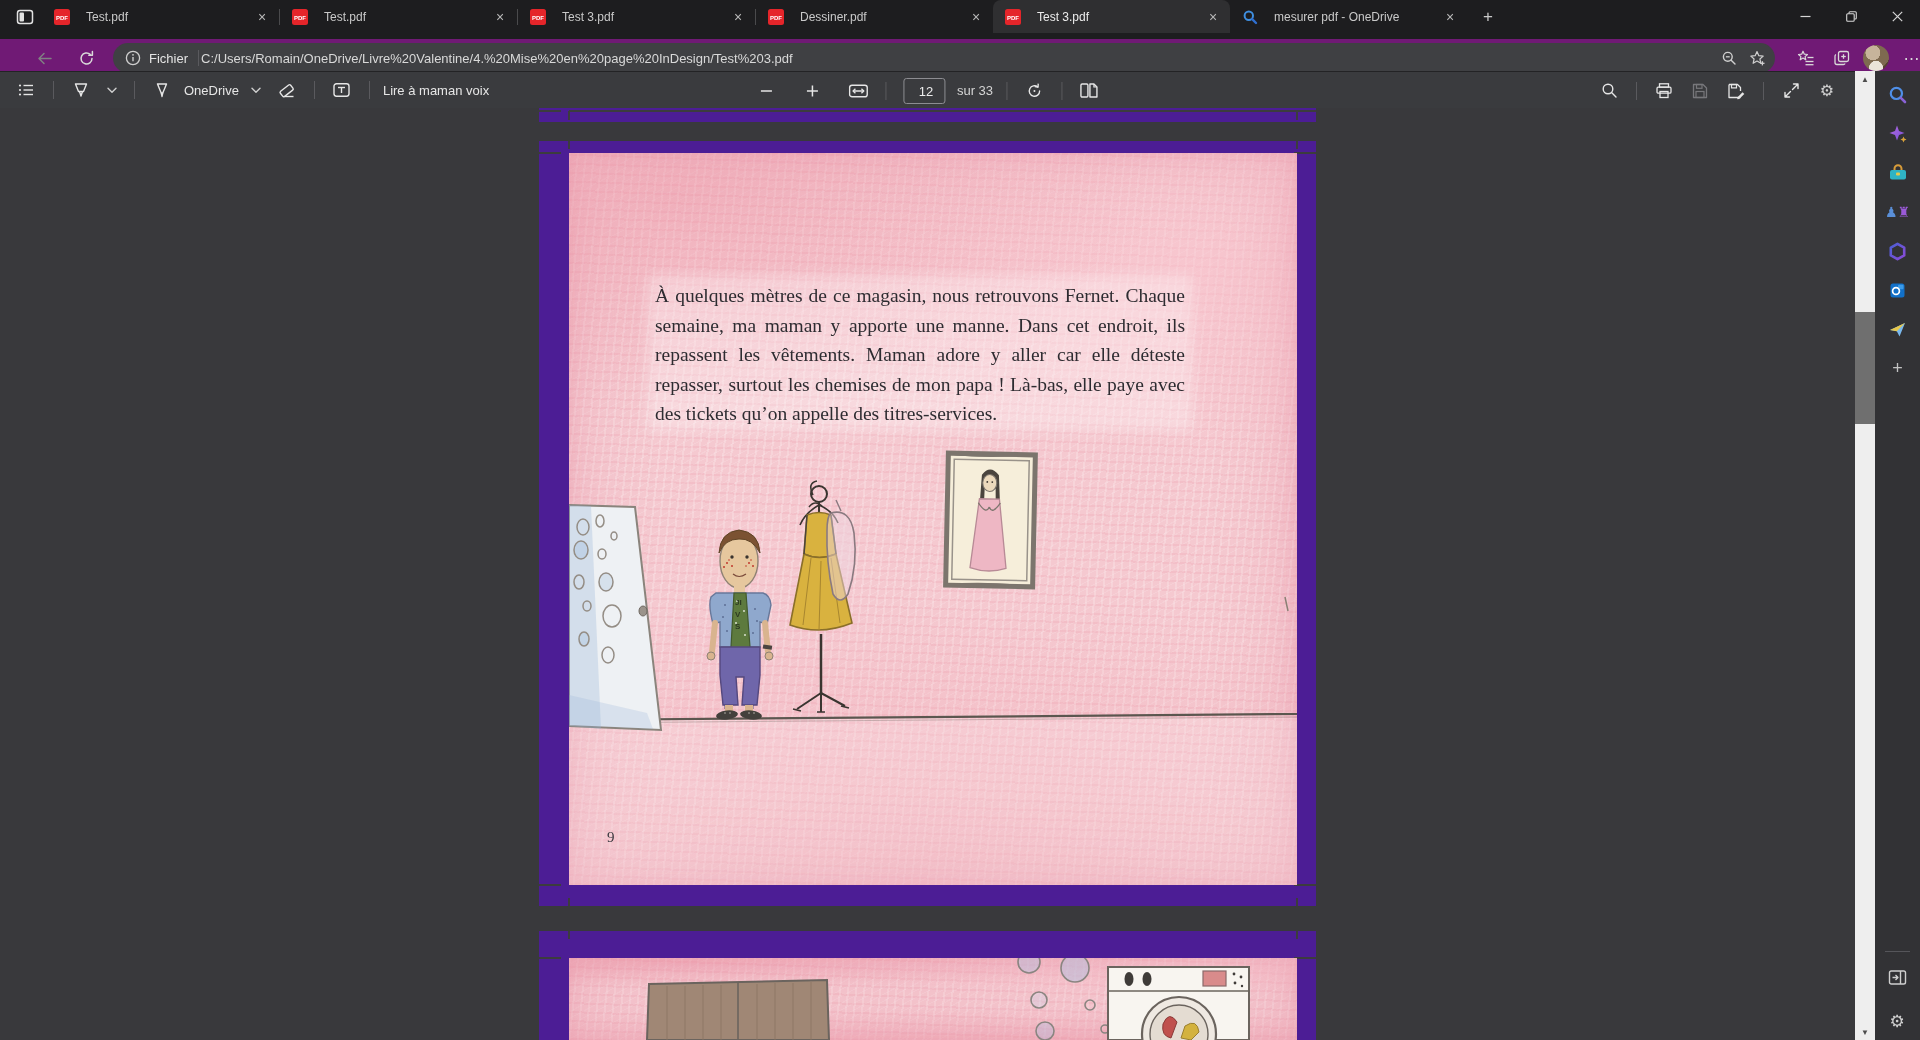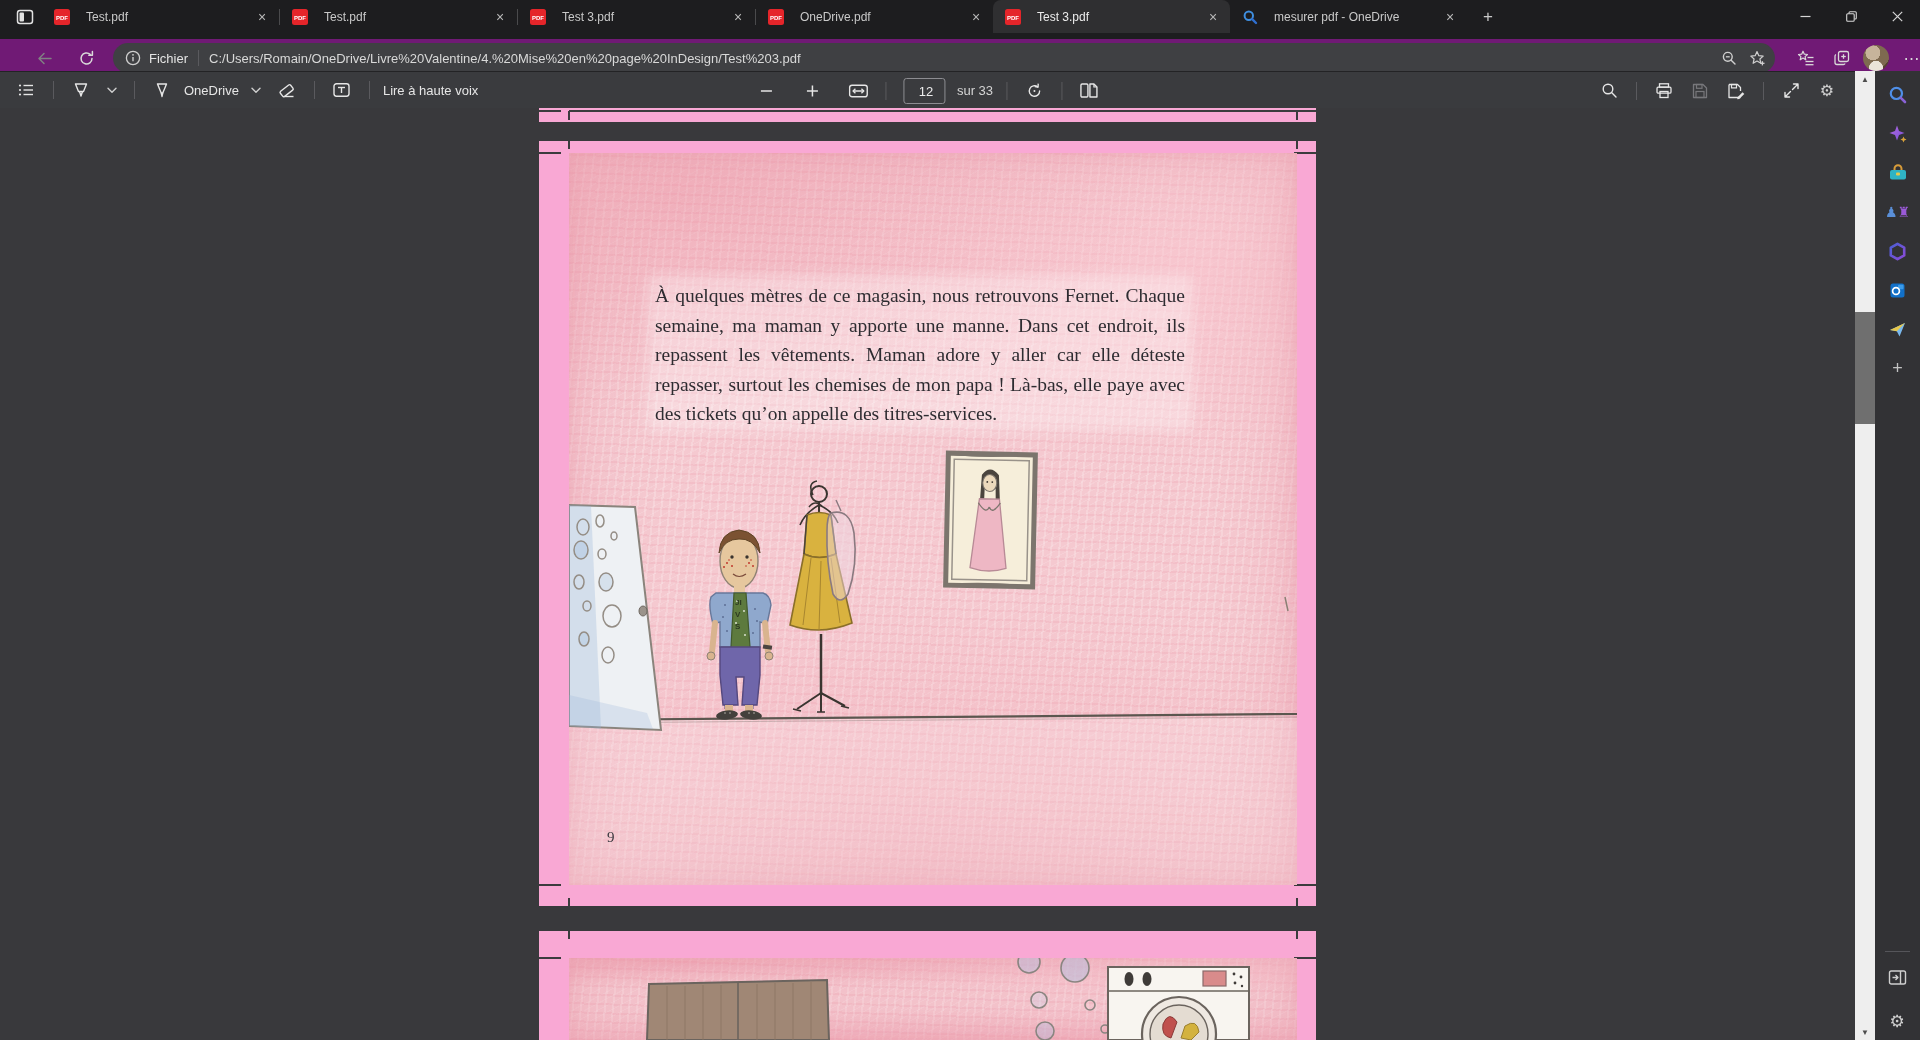--- a/index.html
+++ b/index.html
@@ -25,42 +25,42 @@
   
   .navbar{position:absolute;left:0;top:39px;width:1920px;height:38px;background:#701a75;
     display:flex;align-items:center;padding-left:19px;}
   .nav-btn{width:34px;height:30px;margin-left:8px;border-radius:5px;display:flex;align-items:center;
     justify-content:center;flex:0 0 auto;}
   .omnibox{flex:1;height:30px;margin:0 14px 0 10px;background:#3f4043;border-radius:15px;
     display:flex;align-items:center;min-width:0;}
   .omni-ic{width:28px;height:28px;display:flex;align-items:center;justify-content:center;flex:0 0 auto;}
   .file-label{color:#e3e3e3;font-size:13px;margin:0 10px 0 2px;flex:0 0 auto;}
   .omni-div{width:1px;height:16px;background:#5a5a5e;flex:0 0 auto;}
-  .url-text{color:#d9d9d9;font-size:13px;margin-left:10px;flex:1;white-space:nowrap;overflow:hidden;min-width:0;}
+  .url-text{color:#d9d9d9;font-size:13px;margin-left:2px;flex:1;white-space:nowrap;overflow:hidden;min-width:0;}
   .avatar{width:26px;height:26px;border-radius:50%;flex:0 0 auto;margin:0 4px;
     background:radial-gradient(circle at 50% 88%, #eae4d8 0 26%, rgba(0,0,0,0) 27%),
                radial-gradient(circle at 38% 30%, #c7b49b 0 30%, #7e6a50 31% 70%, #55432f 71%);}
   .more-dots{color:#d9d9d9;font-size:16px;letter-spacing:1px;}
   
   .pdftoolbar{position:absolute;left:0;top:71px;width:1855px;height:37px;background:#3a3b3e;
     border-top:1px solid #232325;box-sizing:border-box;display:flex;align-items:center;color:#e6e6e6;}
   .tb-btn{height:28px;min-width:30px;border-radius:4px;display:flex;align-items:center;
     justify-content:center;flex:0 0 auto;padding:0 3px;}
   .tb-label{font-size:13px;color:#e6e6e6;margin:0 4px;flex:0 0 auto;}
   .tb-sep{width:1px;height:18px;background:#5a5a5e;margin:0 9px;flex:0 0 auto;}
   .tb-center{position:absolute;left:50%;top:0;height:37px;transform:translateX(-50%);
     display:flex;align-items:center;}
   .tb-right{position:absolute;right:0;top:0;height:37px;padding-right:10px;display:flex;align-items:center;}
   .page-box{width:40px;height:24px;border:1px solid #8d8d92;border-radius:3px;background:rgba(0,0,0,0);
     margin:0 8px;flex:0 0 auto;}
   .page-box input{width:100%;height:100%;background:transparent;border:none;outline:none;color:#ececec;
     font-size:13px;text-align:center;font-family:"Liberation Sans",sans-serif;}
   
   .viewer{position:absolute;left:0;top:108px;width:1855px;height:932px;background:#39393c;overflow:hidden;}
-  .pdf-page{position:absolute;background:#f9a8d4;text-decoration:underline;}
+  .pdf-page{position:absolute;background:#4c1d95;text-decoration:underline;}
   .mark{position:absolute;background:#3c3c3e;}
   .artwork{position:absolute;overflow:hidden;
     background:
       radial-gradient(120% 55% at 14% 6%, rgba(235,138,157,.38), rgba(235,138,157,0) 55%),
       radial-gradient(90% 45% at 86% 16%, rgba(249,195,205,.55), rgba(249,195,205,0) 60%),
       radial-gradient(140% 60% at 50% 98%, rgba(238,148,164,.32), rgba(238,148,164,0) 62%),
       repeating-linear-gradient(96deg, rgba(255,255,255,.20) 0 2px, rgba(255,255,255,0) 2px 8px),
       repeating-linear-gradient(2deg, rgba(229,118,140,.12) 0 2px, rgba(229,118,140,0) 2px 9px),
       repeating-linear-gradient(-28deg, rgba(255,255,255,.12) 0 1px, rgba(255,255,255,0) 1px 6px),
       #f5c9d0;
@@ -124,21 +124,21 @@
         </svg>
       <span class="t-title">Test 3.pdf</span>
       <span class="t-close">×</span>
     </div>
     <div class="tabsep"></div>
     <div class="tab">
       <svg class="fav" viewBox="0 0 16 16">
           <rect width="16" height="16" rx="2.5" fill="#e5252a"></rect>
           <text x="8" y="11" font-size="6" font-weight="bold" fill="#ffffff" text-anchor="middle" font-family="Liberation Sans, sans-serif">PDF</text>
         </svg>
-      <span class="t-title">OneDrive.pdf</span>
+      <span class="t-title">Dessiner.pdf</span>
       <span class="t-close">×</span>
     </div>
     <div class="tab active">
       <svg class="fav" viewBox="0 0 16 16">
           <rect width="16" height="16" rx="2.5" fill="#e5252a"></rect>
           <text x="8" y="11" font-size="6" font-weight="bold" fill="#ffffff" text-anchor="middle" font-family="Liberation Sans, sans-serif">PDF</text>
         </svg>
       <span class="t-title">Test 3.pdf</span>
       <span class="t-close">×</span>
     </div>
@@ -277,21 +277,21 @@
     </div>
     <div class="tb-sep"></div>
     <div class="tb-btn">
       <svg width="19" height="18" viewBox="0 0 19 18">
           <rect x="2" y="2.8" width="15" height="12.4" rx="2.4" fill="none" stroke="#e6e6e6" stroke-width="1.4"></rect>
           <line x1="6" y1="6.5" x2="13" y2="6.5" stroke="#e6e6e6" stroke-width="1.4"></line>
           <line x1="9.5" y1="6.5" x2="9.5" y2="12" stroke="#e6e6e6" stroke-width="1.4"></line>
         </svg>
     </div>
     <div class="tb-sep"></div>
-    <span class="tb-label">Lire à haute voix</span>
+    <span class="tb-label">Lire à maman voix</span>
 
     <div class="tb-center">
       <div class="tb-btn">
         <svg width="14" height="14" viewBox="0 0 14 14">
             <line x1="1.5" y1="7" x2="12.5" y2="7" stroke="#e6e6e6" stroke-width="1.5"></line>
           </svg>
       </div>
       <div class="tb-btn" style="margin-left:10px;">
         <svg width="14" height="14" viewBox="0 0 14 14">
             <line x1="1.5" y1="7" x2="12.5" y2="7" stroke="#e6e6e6" stroke-width="1.5"></line>

